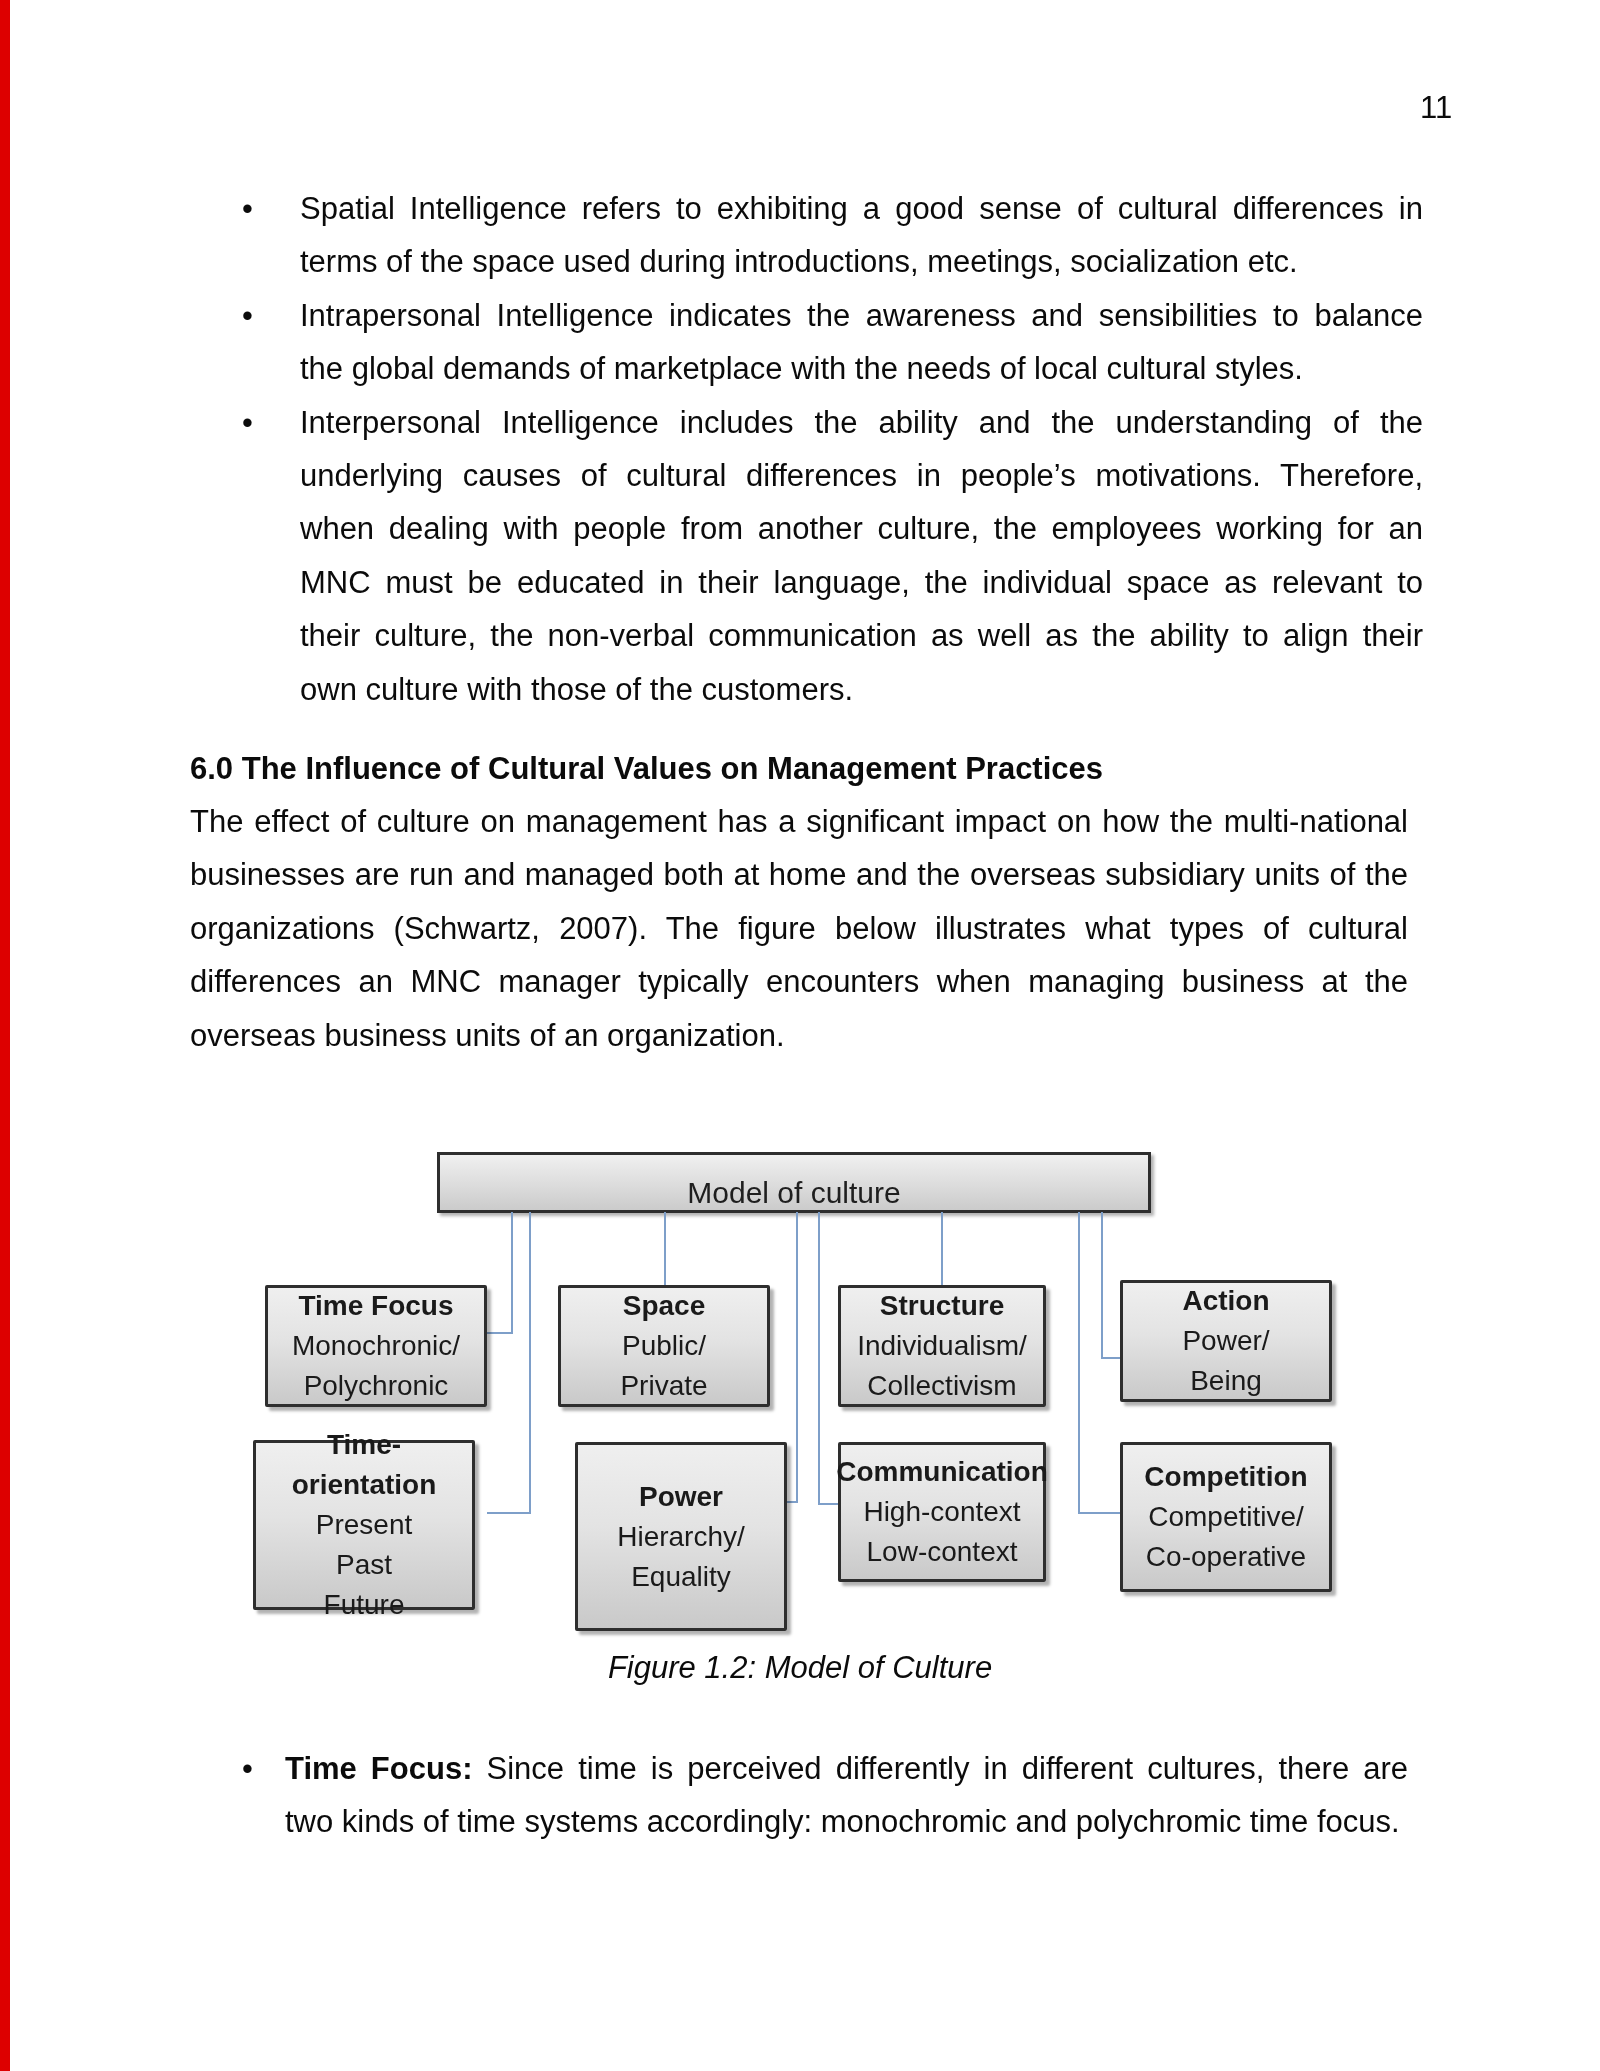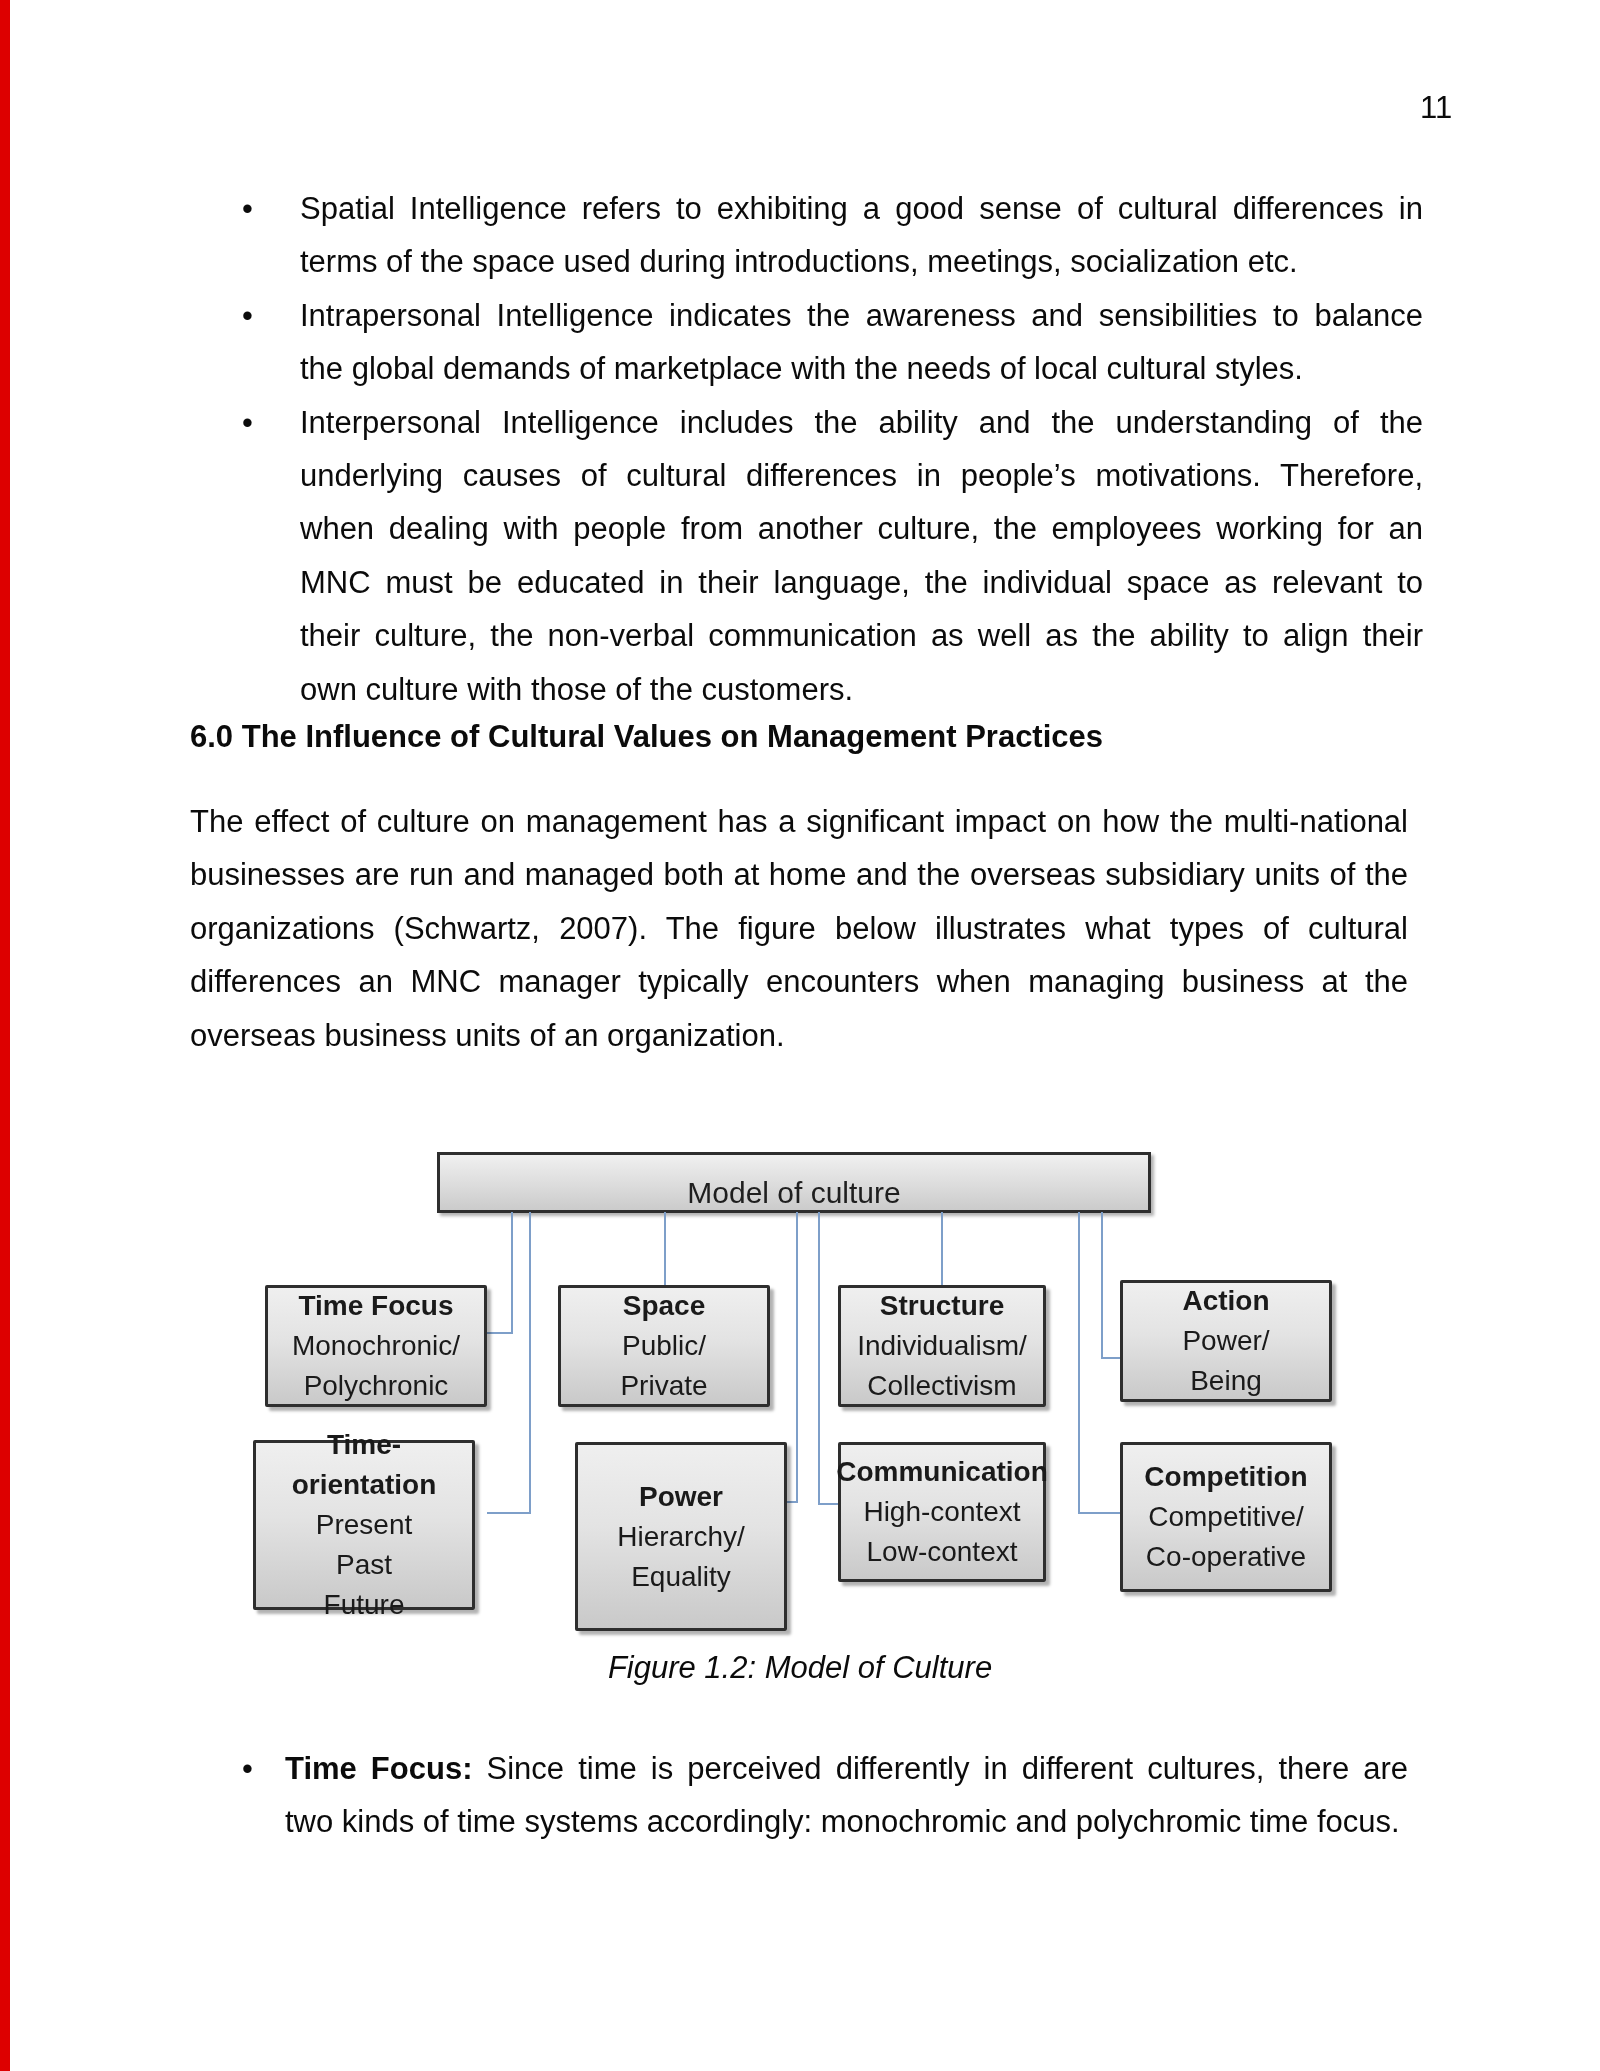--- a/index.html
+++ b/index.html
@@ -8,21 +8,21 @@
     font-family:"Liberation Sans","DejaVu Sans",sans-serif;color:#0b0b0b;
     overflow:hidden;
   }
   .edge-bar{position:absolute;left:0;top:0;width:10px;height:2071px;background:#dd0000;}
   .pagenum{position:absolute;left:1372px;top:90px;font-size:31px;margin-left:48px;}
   
   .textline{height:53.4px;line-height:53.4px;font-size:31px;white-space:nowrap;}
   .just{text-align:justify;text-align-last:justify;white-space:normal;overflow:hidden;}
   .bullets{position:absolute;left:300px;top:182px;width:1123px;}
   .bmark{position:absolute;left:242px;font-size:31px;line-height:53.4px;height:53.4px;}
-  .heading{position:absolute;left:190px;top:710px;width:1218px;font-size:31px;font-weight:bold;line-height:53.4px;}
+  .heading{position:absolute;left:190px;top:742px;width:1218px;font-size:31px;font-weight:bold;line-height:53.4px;}
   .para{position:absolute;left:190px;top:795px;width:1218px;}
   .caption{position:absolute;left:0;top:1650px;width:1600px;text-align:center;font-size:31px;font-style:italic;}
   .closing{position:absolute;left:285px;top:1742px;width:1123px;}
   
   .diagram{position:absolute;left:0;top:0;width:1600px;height:2071px;pointer-events:none;}
   .dbox{
     position:absolute;box-sizing:border-box;
     background:linear-gradient(to bottom,#efefef 0%,#e3e3e3 45%,#c9c9c9 100%);
     border:3px solid #2e2e2e;border-radius:2px;
     box-shadow:4px 4px 3px rgba(0,0,0,0.30);

